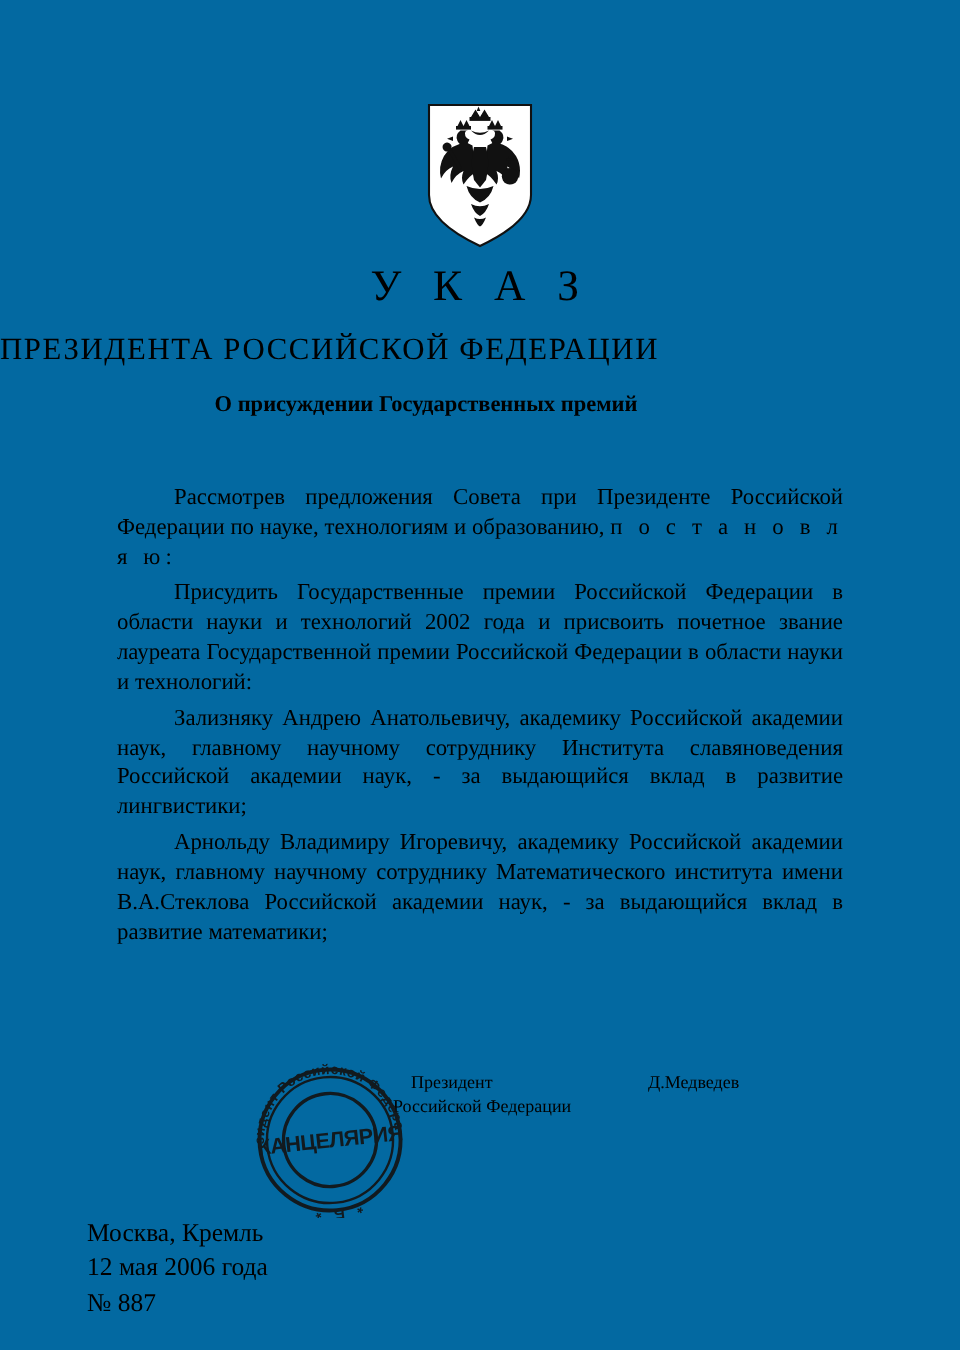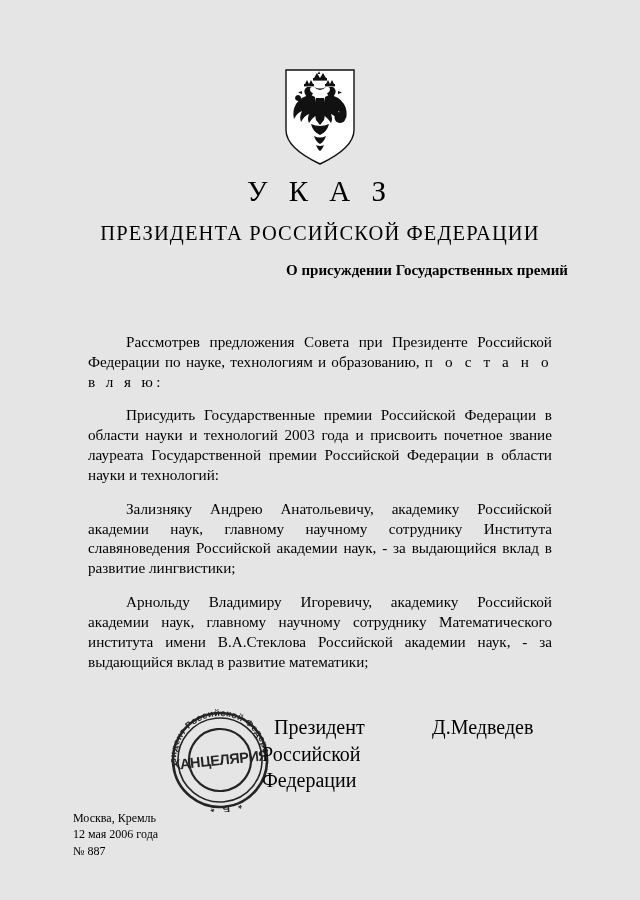--- a/index.html
+++ b/index.html
@@ -15,21 +15,21 @@
     overflow: hidden;
     font-family: "Liberation Serif", "DejaVu Serif", serif;
     color: #000000;
   }
 
   .page {
     position: absolute;
     inset: 0;
     width: 640px;
     height: 900px;
-    background: #e5e5e5;
+    background: #0369a1;
   }
 
   
   .emblem-wrap {
     position: absolute;
     top: 68px;
     left: 0;
     width: 640px;
     display: flex;
     justify-content: center;
@@ -50,65 +50,64 @@
     font-size: 29px;
     letter-spacing: 7px;
     font-weight: 400;
     line-height: 1.05;
   }
   .title-president {
     position: absolute;
     top: 222px;
     left: 0;
     width: 640px;
-    text-align: center;
     font-size: 20.5px;
     letter-spacing: 1.1px;
     font-weight: 400;
     line-height: 1.1;
   }
   .subject {
     position: absolute;
     top: 261px;
     left: 0;
     width: 568px;
-    text-align: right;
+    text-align: center;
     font-size: 15px;
     font-weight: 700;
     line-height: 1.32;
   }
   .subject div { white-space: nowrap; }
 
   
   .body-text {
     position: absolute;
     top: 318px;
     left: 74px;
     width: 492px;
     font-size: 15.2px;
     line-height: 1.305;
     text-align: justify;
   }
   .body-text p {
-    margin: 14px;
+    margin: 4px;
     text-indent: 38px;
     text-align: justify;
     text-align-last: left;
   }
   .spaced {
     letter-spacing: 3.4px;
   }
 
   
   .signature {
     position: absolute;
     top: 714px;
     left: 262px;
     width: 330px;
-    font-size: 20px;
+    font-size: 12px;
     line-height: 1.33;
   }
   .sig-row {
     display: flex;
     align-items: flex-start;
   }
   .sig-title {
     width: 150px;
   }
   .sig-title .l1 { display: block; padding-left: 12px; }
@@ -126,22 +125,22 @@
     left: 158px;
     width: 124px;
     height: 110px;
     opacity: 0.92;
   }
 
   
   .footer {
     position: absolute;
     top: 810px;
-    left: 73px;
-    font-size: 12px;
+    left: 58px;
+    font-size: 17px;
     line-height: 1.37;
     font-family: Liberation Serif, serif;
   }
   .footer div { white-space: nowrap; }
 </style>
 </head>
 <body>
 
 <div class="page">
 
@@ -188,21 +187,21 @@
 
   <div class="title-ukaz">У К А З</div>
   <div class="title-president">ПРЕЗИДЕНТА РОССИЙСКОЙ ФЕДЕРАЦИИ</div>
 
   <div class="subject">
     <div>О присуждении Государственных премий</div>
   </div>
 
   <div class="body-text">
     <p><span>Рассмотрев предложения Совета при Президенте Российской Федерации по науке, технологиям и образованию, </span><span class="spaced">п о с т а н о в л я ю:</span></p>
-    <p>Присудить Государственные премии Российской Федерации в области науки и технологий 2003 года и присвоить почетное звание лауреата Государственной премии Российской Федерации в области науки и технологий:</p>
+    <p>Присудить Государственные премии Российской Федерации в области науки и технологий 2002 года и присвоить почетное звание лауреата Государственной премии Российской Федерации в области науки и технологий:</p>
     <p>Зализняку Андрею Анатольевичу, академику Российской академии наук, главному научному сотруднику Института славяноведения Российской академии наук, - за выдающийся вклад в развитие лингвистики;</p>
     <p>Арнольду Владимиру Игоревичу, академику Российской академии наук, главному научному сотруднику Математического института имени В.А.Стеклова Российской академии наук, - за выдающийся вклад в развитие математики;</p>
   </div>
 
   <div class="signature">
     <div class="sig-row">
       <div class="sig-title">
         <span class="l1">Президент</span>
         <span class="l2">Российской Федерации</span>
       </div>

